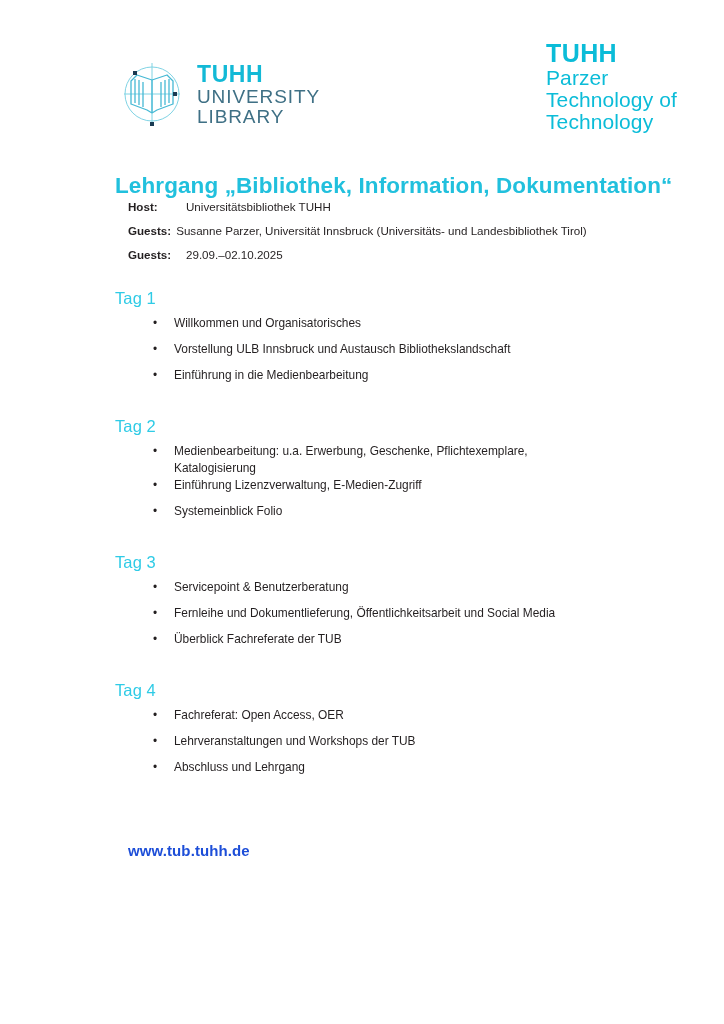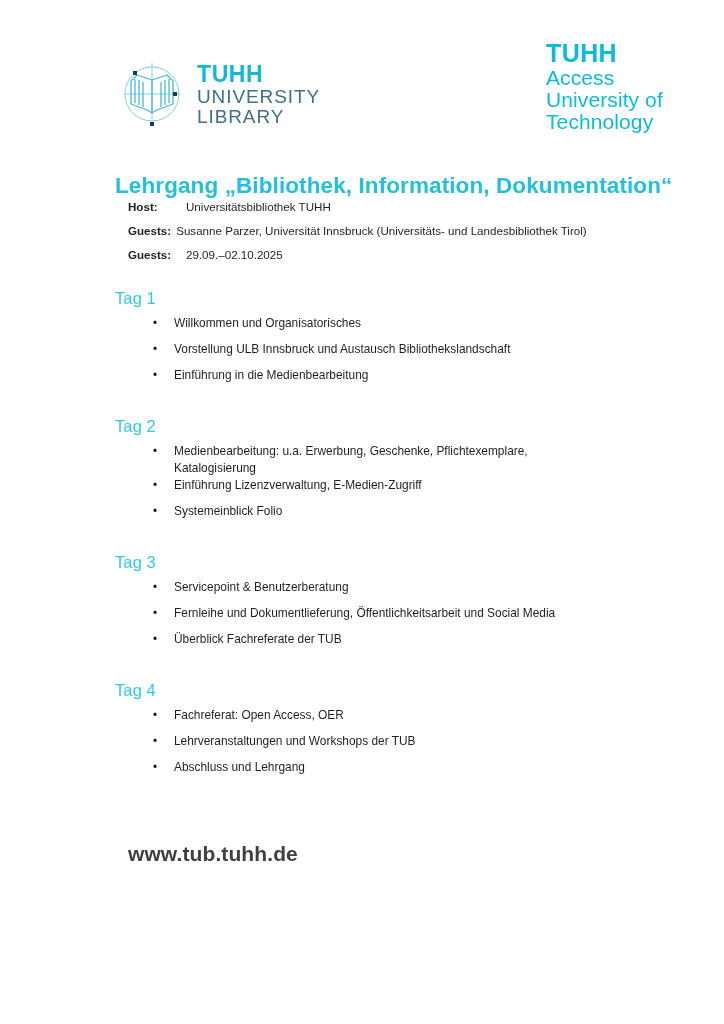--- a/index.html
+++ b/index.html
@@ -164,23 +164,23 @@
     font-size: 11.9px;
     line-height: 1.42;
     color: #231f20;
   }
 
   
   #footer-url {
     position: absolute;
     left: 99px;
     top: 842px;
-    font-size: 21px;
-    font-weight: bold;
-    color: #404040;
+    font-size: 15px;
+    font-weight: bold;
+    color: #1d4ed8;
     letter-spacing: 0.1px;
   }
 </style>
 </head>
 <body>
 
 <div id="page">
 
   <div id="header">
 
@@ -212,22 +212,22 @@
       </span>
       <span id="lib-words">
         <span class="lw-tuhh">TUHH</span>
         <span class="lw-line">UNIVERSITY</span>
         <span class="lw-line">LIBRARY</span>
       </span>
     </div>
 
     <div id="tuhh-logo">
       <span class="tl-tuhh">TUHH</span>
-      <span class="tl-line">Access</span>
-      <span class="tl-line">University of</span>
+      <span class="tl-line">Parzer</span>
+      <span class="tl-line">Technology of</span>
       <span class="tl-line">Technology</span>
     </div>
   </div>
 
   <h1 id="title">Lehrgang „Bibliothek, Information, Dokumentation“</h1>
 
   <div id="meta">
     <div class="meta-row">
       <span class="meta-label">Host:</span>
       <span class="meta-value">Universitätsbibliothek TUHH</span>

